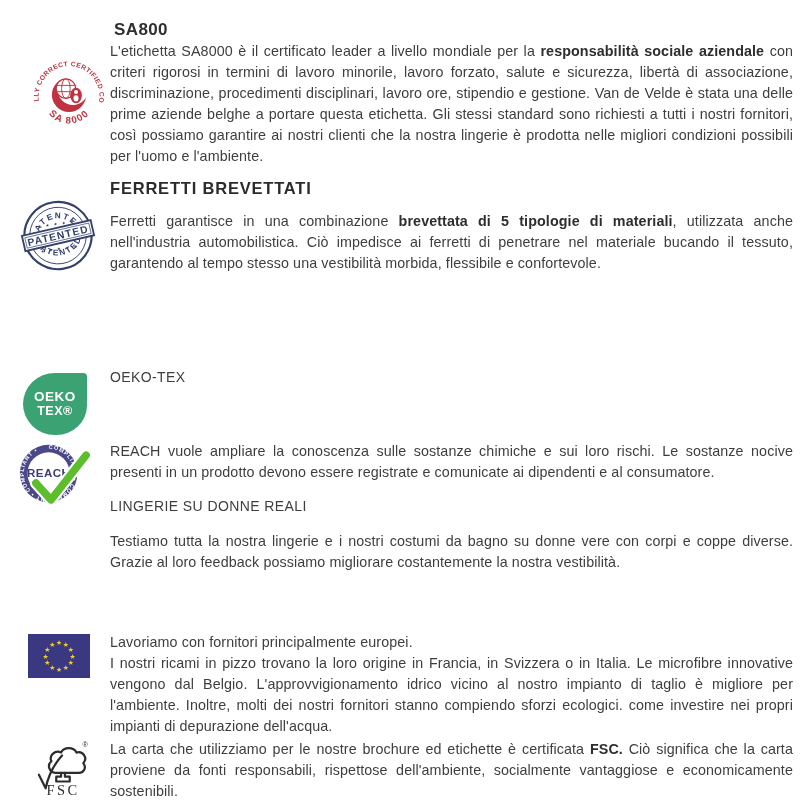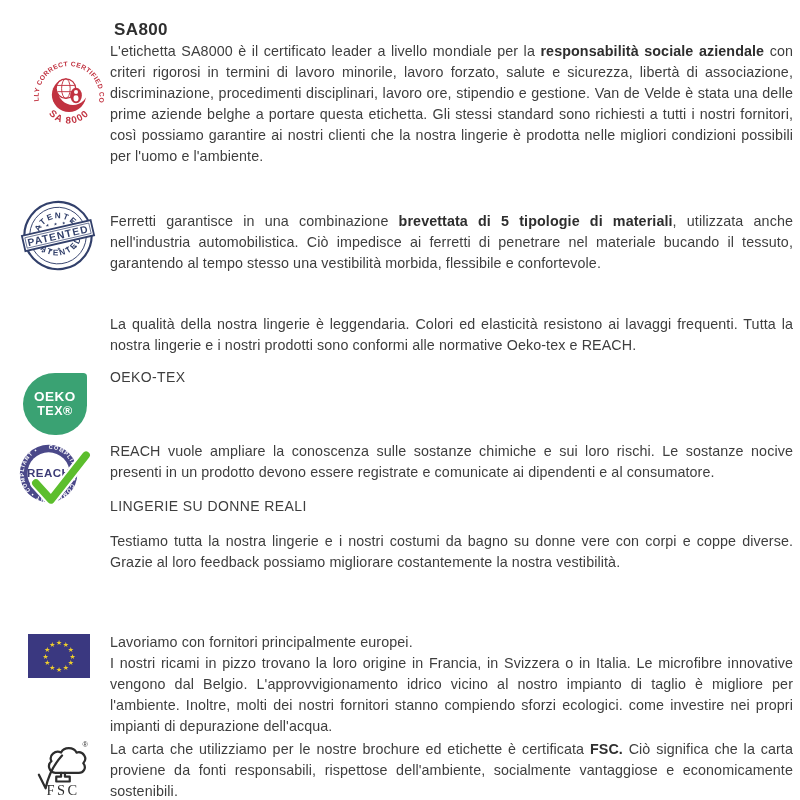--- a/index.html
+++ b/index.html
@@ -138,23 +138,23 @@
       <path d="M 20,36 C 14,36 11,28 16,24 C 13,18 20,12 26,15 C 29,9 39,9 42,15 C 49,13 54,21 49,26 C 53,31 49,37 43,36 Z"></path>
       <path d="M 26,36 L 26,40 L 21,40 L 21,45 L 35,45 L 35,40 L 30,40 L 30,36"></path>
     </g>
     <text x="51" y="9" text-anchor="middle" class="fsc-reg">®</text>
     <text x="28" y="59" text-anchor="middle" class="fsc-label">FSC</text>
   </svg>
 
   <div class="h-main" style="top:12px">SA800</div>
   <p class="para" style="top:41px"><span>L'etichetta SA8000 è il certificato leader a livello mondiale per la </span><strong>responsabilità sociale aziendale</strong><span> con criteri rigorosi in termini di lavoro minorile, lavoro forzato, salute e sicurezza, libertà di associazione, discriminazione, procedimenti disciplinari, lavoro ore, stipendio e gestione. Van de Velde è stata una delle prime aziende belghe a portare questa etichetta.  Gli stessi standard sono richiesti a tutti i nostri fornitori, così possiamo garantire ai nostri clienti che la nostra lingerie è prodotta nelle migliori condizioni possibili per l'uomo e l'ambiente.</span></p>
 
+  <div class="h-cert" style="top:179px">FERRETTI BREVETTATI</div>
   <p class="para" style="top:211px"><span>Ferretti garantisce in una combinazione </span><strong>brevettata di 5 tipologie di materiali</strong><span>, utilizzata anche nell'industria automobilistica. Ciò impedisce ai ferretti di penetrare nel materiale bucando il tessuto, garantendo al tempo stesso una vestibilità morbida, flessibile e confortevole.</span></p>
 
-  <p class="para" style="top:314px">La qualità della nostra lingerie è leggendaria. Colori ed elasticità resistono ai lavaggi frequenti. Tutta la nostra lingerie e i nostri prodotti sono conformi alle normative Oeko-tex e REACH.</p>
 
   <div class="h-label" style="top:369px">OEKO-TEX</div>
 
   <p class="para" style="top:441px">REACH vuole ampliare la conoscenza sulle sostanze chimiche e sui loro rischi. Le sostanze nocive presenti in un prodotto devono essere registrate e comunicate ai dipendenti e al consumatore.</p>
 
   <div class="h-label" style="top:498px">LINGERIE SU DONNE REALI</div>
   <p class="para" style="top:531px">Testiamo tutta la nostra lingerie e i nostri costumi da bagno su donne vere con corpi e coppe diverse. Grazie al loro feedback possiamo migliorare costantemente la nostra vestibilità.</p>
 
   <p class="para" style="top:632px"><span>Lavoriamo con fornitori principalmente europei.</span><br><span>I nostri ricami in pizzo trovano la loro origine in Francia, in Svizzera o in Italia. Le microfibre innovative vengono dal Belgio. L'approvvigionamento idrico vicino al nostro impianto di taglio è migliore per l'ambiente. Inoltre, molti dei nostri fornitori stanno compiendo sforzi ecologici. come investire nei propri impianti di depurazione dell'acqua.</span></p>
 

